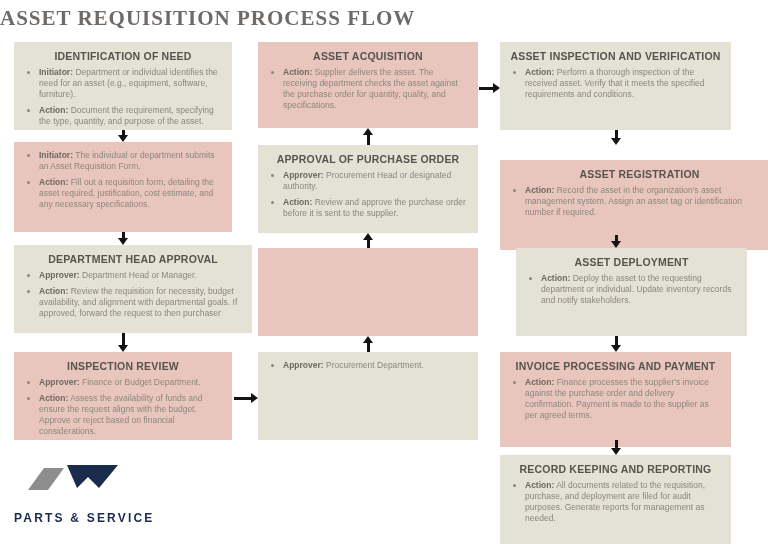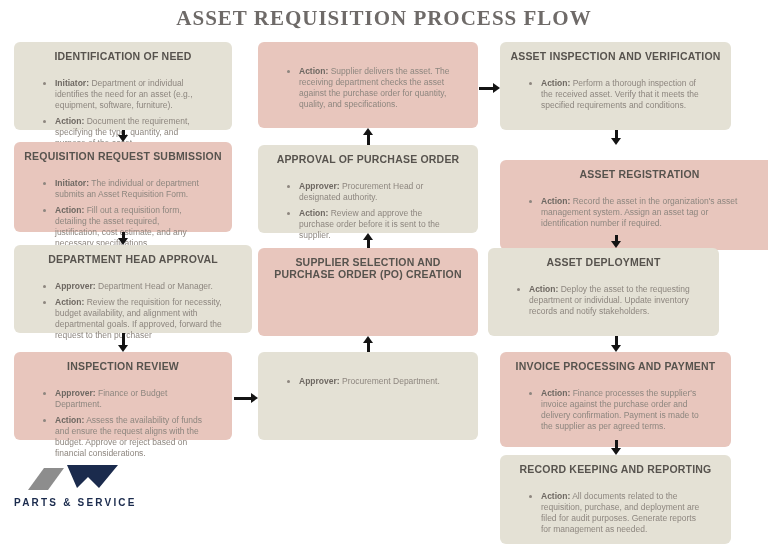--- a/index.html
+++ b/index.html
@@ -2,64 +2,63 @@
 <html style="--pink: #e8c6bd; --beige: #e4e1d5; --arrow: #141414; --heading: #57534e; --label: #6e6862; --body: #8d867f; --titlec: #6e6a68; --navy: #1b2b4d; --graym: #8d8d8d;"><head>
 <meta charset="utf-8">
 <style>
   html,body{margin:0;padding:0;}
   body{
     width:768px;height:544px;position:relative;overflow:hidden;
     background:#ffffff;font-family:"Liberation Sans", sans-serif;
   }
   .page-title{
     position:absolute;top:6px;left:0;width:768px;margin:0;
-    text-align:center;font-family:"Liberation Serif", serif;
+    font-family:"Liberation Serif", serif;
     font-size:21px;font-weight:700;letter-spacing:1px;color:var(--titlec);
   }
-  .box{position:absolute;box-sizing:border-box;padding:8px 10px 5px;border-radius:6px;}
+  .box{position:absolute;box-sizing:border-box;padding:8px 10px 5px;}
   .beige{background:var(--beige);}
   .pink{background:var(--pink);}
   .box h3{
     margin:0 0 5px;text-align:center;font-size:10.5px;font-weight:700;
     color:var(--heading);letter-spacing:.2px;line-height:1.15;
   }
-  .box ul{margin:16px;padding-left:15px;list-style:disc;}
+  .box ul{margin:0;padding-left:15px;list-style:disc;}
   .box li{font-size:8.5px;line-height:1.3;color:var(--body);margin-bottom:5px;}
   .bl{font-weight:700;color:var(--label);}
   
   .arrow{position:absolute;display:flex;align-items:center;justify-content:center;}
   .arrow.v{flex-direction:column;width:12px;}
   .arrow.h{flex-direction:row;height:12px;}
   .arrow i{display:block;}
   .shaft-v{width:3px;flex:1;background:var(--arrow);}
   .shaft-h{height:3px;flex:1;background:var(--arrow);}
   .head-down{border-left:5px solid transparent;border-right:5px solid transparent;border-top:7px solid var(--arrow);}
   .head-up{border-left:5px solid transparent;border-right:5px solid transparent;border-bottom:7px solid var(--arrow);}
   .head-right{border-top:5px solid transparent;border-bottom:5px solid transparent;border-left:7px solid var(--arrow);}
   
   .logo{position:absolute;left:14px;top:460px;width:150px;}
   .logo svg{display:block;margin-left:8px;}
   .logo-name{font-size:22px;font-weight:800;color:var(--navy);letter-spacing:.5px;line-height:1;margin-top:1px;}
-  .logo-tagline{font-size:10px;font-weight:700;color:var(--navy);letter-spacing:2.2px;margin-top:1px;}
+  .logo-tagline{font-size:12px;font-weight:700;color:var(--navy);letter-spacing:2.2px;margin-top:15px;}
 </style>
 </head>
 <body>
 
 <h1 class="page-title">ASSET REQUISITION PROCESS FLOW</h1>
 
 <section class="box beige" style="left:14px;top:42px;width:218px;height:88px">
   <h3>IDENTIFICATION OF NEED</h3>
   <ul>
     <li><span class="bl">Initiator:</span> <span>Department or individual identifies the need for an asset (e.g., equipment, software, furniture).</span></li>
     <li><span class="bl">Action:</span> <span>Document the requirement, specifying the type, quantity, and purpose of the asset.</span></li>
   </ul>
 </section>
 
 <section class="box pink" style="left:14px;top:142px;width:218px;height:90px">
-  <h3>REQUISITION REQUEST SUBMISSION</h3>
   <ul>
     <li><span class="bl">Initiator:</span> <span>The individual or department submits an Asset Requisition Form.</span></li>
     <li><span class="bl">Action:</span> <span>Fill out a requisition form, detailing the asset required, justification, cost estimate, and any necessary specifications.</span></li>
   </ul>
 </section>
 
 <section class="box beige" style="left:14px;top:245px;width:238px;height:88px">
   <h3>DEPARTMENT HEAD APPROVAL</h3>
   <ul>
     <li><span class="bl">Approver:</span> <span>Department Head or Manager.</span></li>
@@ -69,35 +68,35 @@
 
 <section class="box pink" style="left:14px;top:352px;width:218px;height:88px">
   <h3>INSPECTION REVIEW</h3>
   <ul>
     <li><span class="bl">Approver:</span> <span>Finance or Budget Department.</span></li>
     <li><span class="bl">Action:</span> <span>Assess the availability of funds and ensure the request aligns with the budget. Approve or reject based on financial considerations.</span></li>
   </ul>
 </section>
 
 <section class="box pink" style="left:258px;top:42px;width:220px;height:86px">
+  <h3>ASSET ACQUISITION</h3>
   <ul>
     <li><span class="bl">Action:</span> <span>Supplier delivers the asset. The receiving department checks the asset against the purchase order for quantity, quality, and specifications.</span></li>
   </ul>
 </section>
 
 <section class="box beige" style="left:258px;top:145px;width:220px;height:88px">
   <h3>APPROVAL OF PURCHASE ORDER</h3>
   <ul>
     <li><span class="bl">Approver:</span> <span>Procurement Head or designated authority.</span></li>
     <li><span class="bl">Action:</span> <span>Review and approve the purchase order before it is sent to the supplier.</span></li>
   </ul>
 </section>
 
 <section class="box pink" style="left:258px;top:248px;width:220px;height:88px">
-  <h3>SUPPLIER SELECTION AND PURCHASE ORDER (PO) CREATION</h3>
 </section>
 
 <section class="box beige" style="left:258px;top:352px;width:220px;height:88px">
   <ul>
     <li><span class="bl">Approver:</span> <span>Procurement Department.</span></li>
   </ul>
 </section>
 
 <section class="box beige" style="left:500px;top:42px;width:231px;height:88px">
   <h3>ASSET INSPECTION AND VERIFICATION</h3>
@@ -106,21 +105,21 @@
   </ul>
 </section>
 
 <section class="box pink" style="left:500px;top:160px;width:279px;height:90px">
   <h3>ASSET REGISTRATION</h3>
   <ul>
     <li><span class="bl">Action:</span> <span>Record the asset in the organization's asset management system. Assign an asset tag or identification number if required.</span></li>
   </ul>
 </section>
 
-<section class="box beige" style="left:488px;top:248px;width:231px;height:88px">
+<section class="box beige" style="left:516px;top:248px;width:231px;height:88px">
   <h3>ASSET DEPLOYMENT</h3>
   <ul>
     <li><span class="bl">Action:</span> <span>Deploy the asset to the requesting department or individual. Update inventory records and notify stakeholders.</span></li>
   </ul>
 </section>
 
 <section class="box pink" style="left:500px;top:352px;width:231px;height:95px">
   <h3>INVOICE PROCESSING AND PAYMENT</h3>
   <ul>
     <li><span class="bl">Action:</span> <span>Finance processes the supplier's invoice against the purchase order and delivery confirmation. Payment is made to the supplier as per agreed terms.</span></li>

